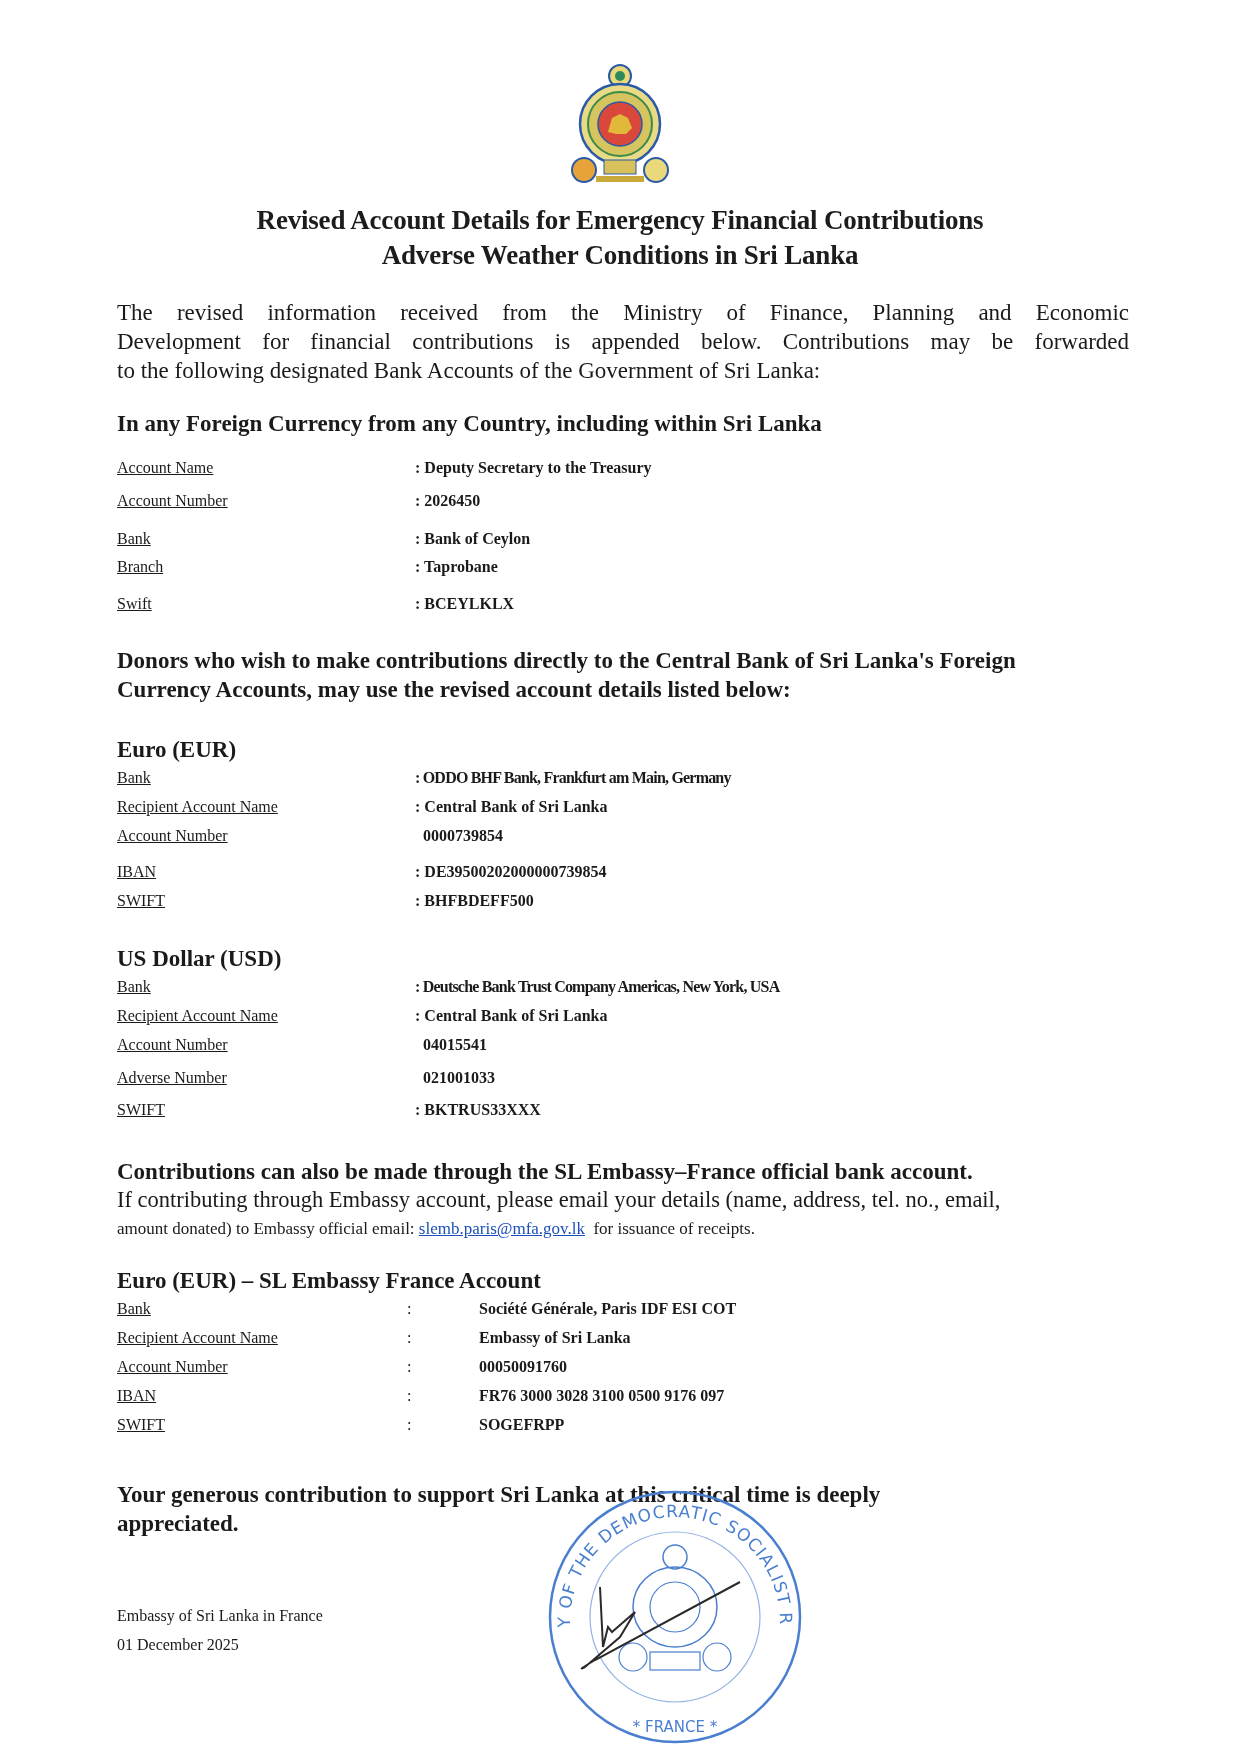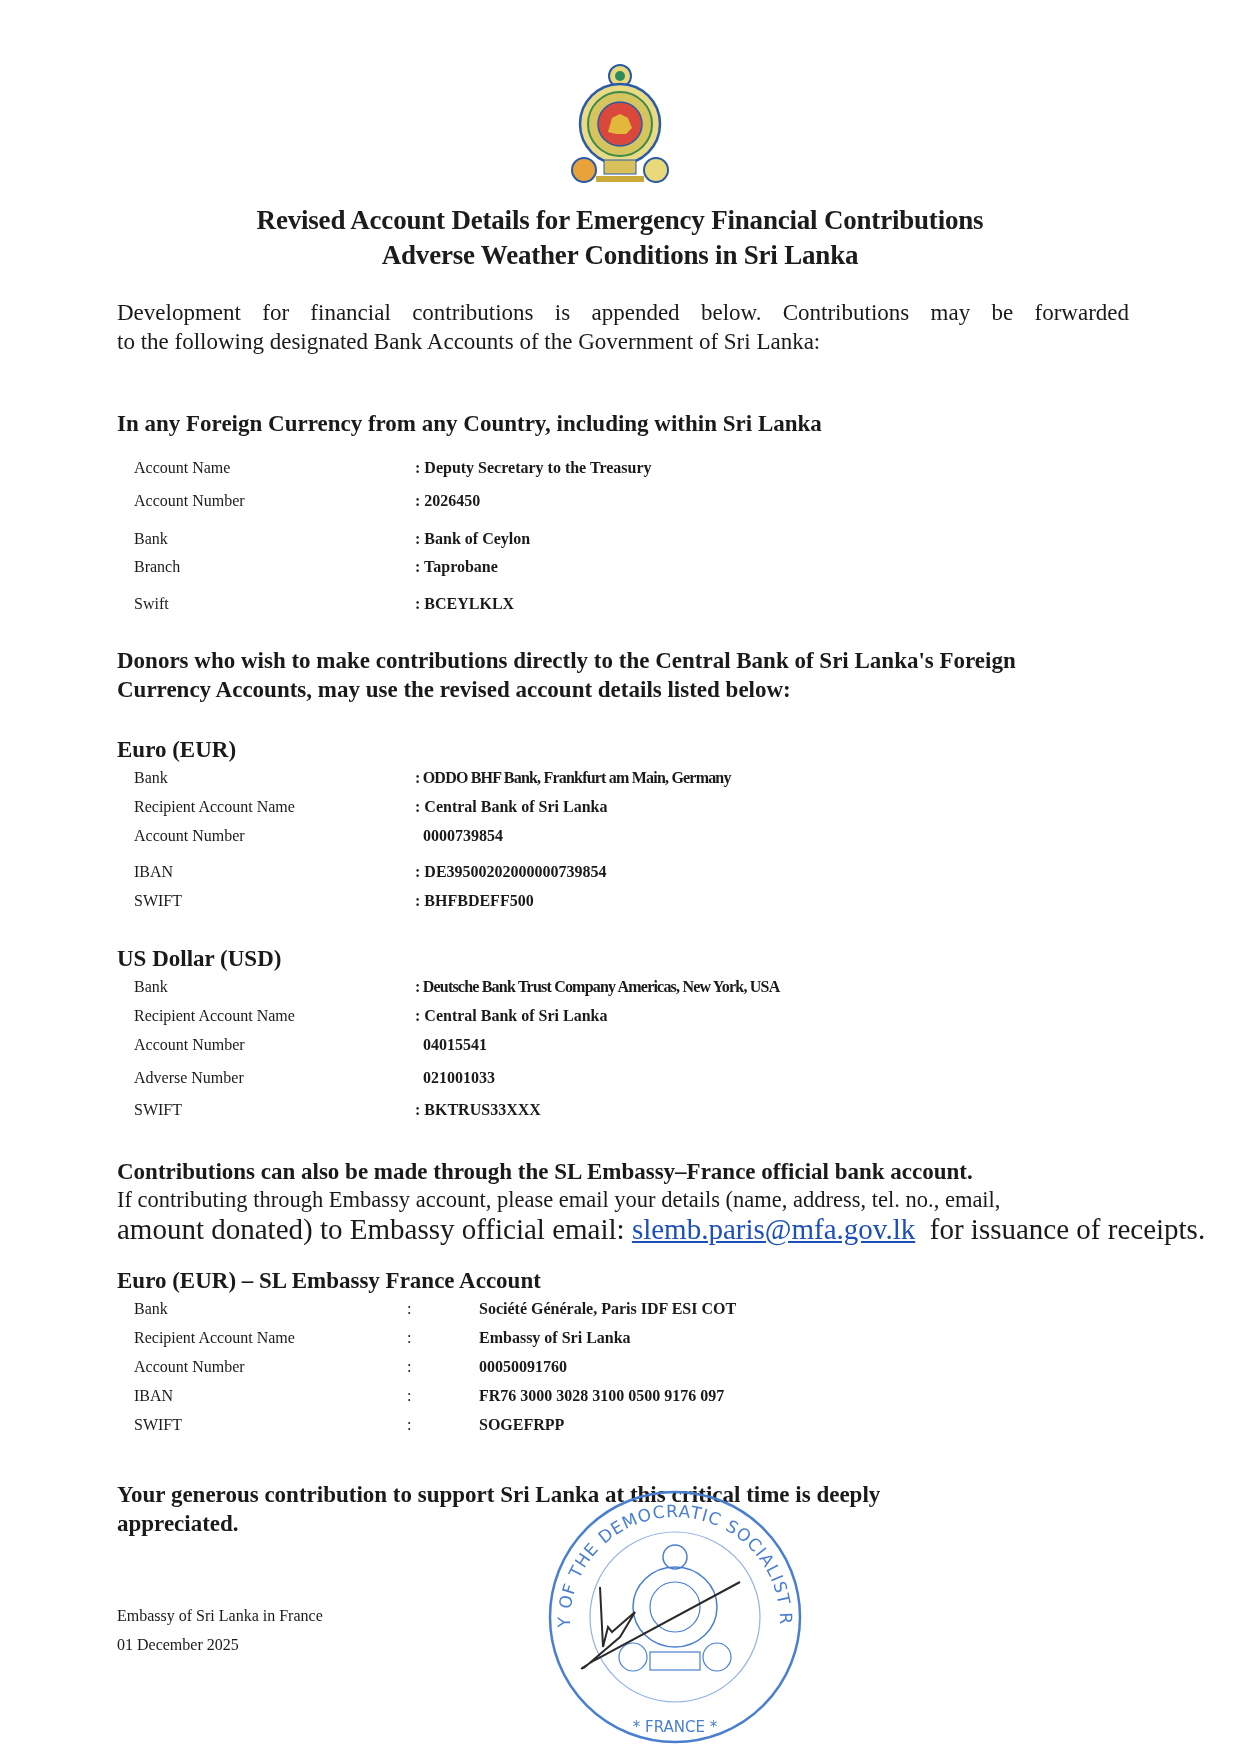--- a/index.html
+++ b/index.html
@@ -19,21 +19,21 @@
   .para {
     position: absolute; left: 117px; width: 1012px;
     font-size: 23px; line-height: 29px; text-align: justify;
   }
   .intro { top: 298px; }
   .intro .last { text-align: left; }
   .heading {
     position: absolute; left: 117px; font-weight: bold; font-size: 23px; line-height: 29px;
   }
   .row { position: absolute; left: 117px; font-size: 16px; line-height: 28px; white-space: nowrap; }
-  .row .lbl { position: absolute; left: 17px; top: 0; }
+  .row .lbl { position: absolute; left: 0; top: 0; text-decoration: underline; }
   .row .val { position: absolute; left: 298px; top: 0; font-weight: bold; }
   .row3 .colon { position: absolute; left: 290px; top: 0; }
   .row3 .val { left: 362px; }
   .link { color: #1d4fb8; text-decoration: underline; }
   .stamp { position: absolute; left: 540px; top: 1482px; width: 270px; height: 265px; }
 </style>
 </head>
 <body>
 
 <div class="page">
@@ -48,20 +48,21 @@
     <rect x="44" y="98" width="32" height="14" fill="#d8c15a" stroke="#2a5aa8" stroke-width="1"></rect>
     <circle cx="24" cy="108" r="12" fill="#e7a23a" stroke="#2a5aa8" stroke-width="2"></circle>
     <circle cx="96" cy="108" r="12" fill="#e9d97a" stroke="#2a5aa8" stroke-width="2"></circle>
     <rect x="36" y="114" width="48" height="6" fill="#c9a93a"></rect>
   </svg>
 
   <div class="title t2">Adverse Weather Conditions in Sri Lanka</div>
   <div class="title t1">Revised Account Details for Emergency Financial Contributions</div>
 
   <div class="para intro">
+    <div style="text-align-last: justify;">The revised information received from the Ministry of Finance, Planning and Economic</div>
     <div style="text-align-last: justify;">Development for financial contributions is appended below. Contributions may be forwarded</div>
     <div class="last">to the following designated Bank Accounts of the Government of Sri Lanka:</div>
   </div>
 
   <div class="heading" style="top:409px;">In any Foreign Currency from any Country, including within Sri Lanka</div>
 
   <div class="row" style="top:454px;">
     <span class="lbl">Account Name</span>
     <span class="val">: Deputy Secretary to the Treasury</span>
   </div>
@@ -124,21 +125,21 @@
     <span class="lbl">Adverse Number</span>
     <span class="val" style="white-space:pre;">  021001033</span>
   </div>
   <div class="row" style="top:1096px;">
     <span class="lbl">SWIFT</span>
     <span class="val">: BKTRUS33XXX</span>
   </div>
 
   <div class="heading" style="top:1157px;">Contributions can also be made through the SL Embassy–France official bank account.</div>
   <div class="row" style="top:1186px; font-size:22.5px;">If contributing through Embassy account, please email your details (name, address, tel. no., email,</div>
-  <div class="row" style="top:1215px; font-size:29px;">
+  <div class="row" style="top:1215px; font-size:17px;">
     <span>amount donated) to Embassy official email: </span><a class="link">slemb.paris@mfa.gov.lk</a><span style="white-space:pre;">  for issuance of receipts.</span>
   </div>
 
   <div class="heading" style="top:1266px;">Euro (EUR) – SL Embassy France Account</div>
   <div class="row row3" style="top:1295px;">
     <span class="lbl">Bank</span>
     <span class="colon">:</span>
     <span class="val">Société Générale, Paris IDF ESI COT</span>
   </div>
   <div class="row row3" style="top:1324px;">

